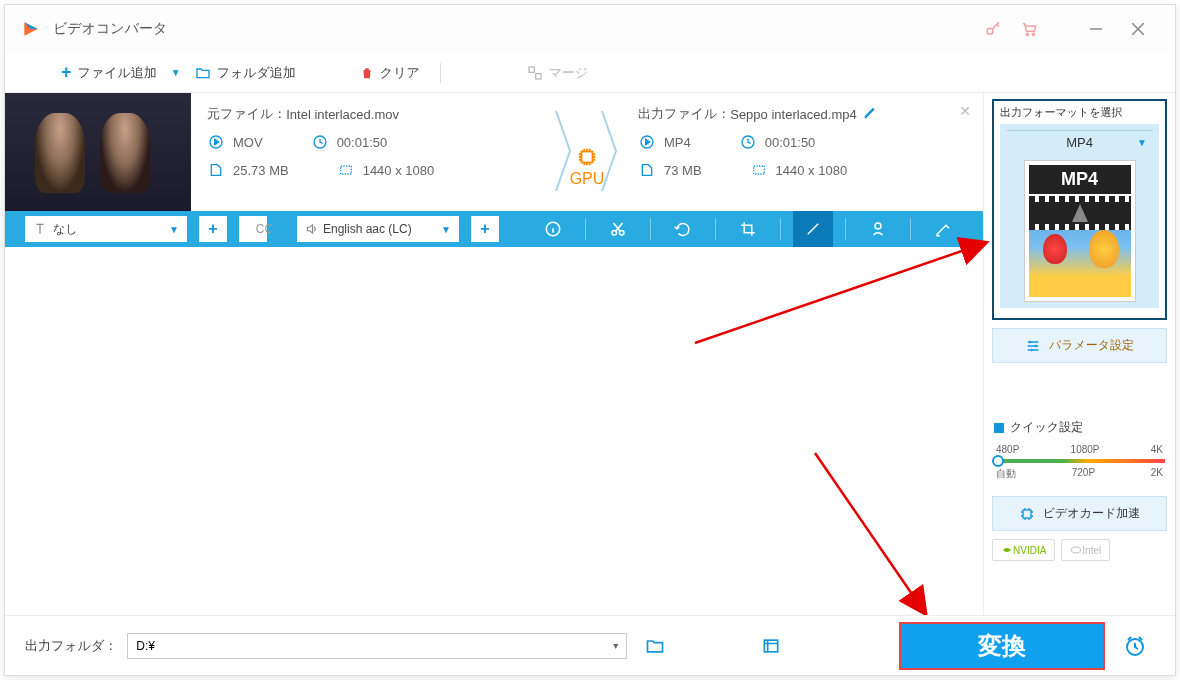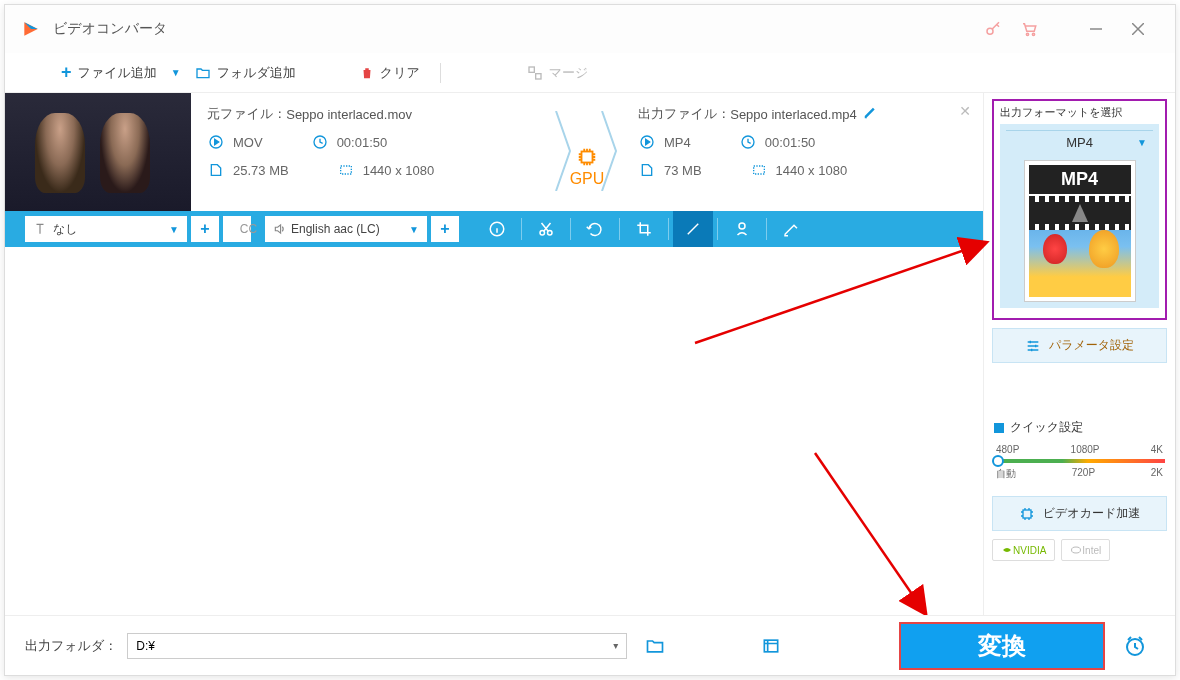--- a/index.html
+++ b/index.html
@@ -31,33 +31,33 @@
 .info-item { display: flex; align-items: center; gap: 8px; font-size: 13px; color: #666; font-family: "MS Gothic", monospace; }
 .info-item .ficon { color: #1296db; width: 18px; height: 18px; display: flex; align-items: center; justify-content: center; }
 .center-divider { width: 70px; display: flex; flex-direction: column; align-items: center; justify-content: center; position: relative; }
 .bracket { position: absolute; width: 24px; height: 80px; }
 .bracket.left { left: 0; top: 18px; }
 .bracket.right { right: 0; top: 18px; }
 .gpu-badge { display: flex; flex-direction: column; align-items: center; color: #ff8c00; font-size: 16px; gap: 2px; margin-top: 30px; }
 .close-x { position: absolute; right: 12px; top: 10px; color: #bbb; cursor: pointer; font-size: 14px; }
 .edit-pen { color: #1296db; margin-left: 6px; cursor: pointer; }
 
-.action-bar { height: 36px; background: #29abe2; display: flex; align-items: center; padding: 0 0 0 20px; gap: 4px; }
+.action-bar { height: 36px; background: #29abe2; display: flex; align-items: center; padding: 0 0 0 20px; gap: 12px; }
 .subtitle-sel, .audio-sel { height: 26px; background: #fff; display: flex; align-items: center; padding: 0 8px; font-size: 12px; color: #444; font-family: "MS Gothic", monospace; cursor: pointer; }
 .subtitle-sel { width: 162px; }
 .audio-sel { width: 162px; }
 .sel-caret { color: #1296db; margin-left: auto; font-size: 10px; }
 .sq-btn { width: 28px; height: 26px; background: #fff; display: flex; align-items: center; justify-content: center; color: #1296db; cursor: pointer; font-size: 16px; font-weight: bold; }
 .sq-btn.cc { font-size: 12px; font-weight: normal; color: #999; padding-left: 23px; }
 .tool-icon { width: 40px; height: 36px; display: flex; align-items: center; justify-content: center; color: #fff; cursor: pointer; }
 .tool-icon.active { background: #0a7ab8; }
 .tool-sep { width: 1px; height: 22px; background: rgba(255,255,255,0.4); }
 
 .sidebar { width: 192px; border-left: 1px solid #eee; padding: 6px 8px; display: flex; flex-direction: column; gap: 8px; }
-.format-box { border: 2px solid #a21caf; padding: 4px 6px 10px; }
+.format-box { border: 2px solid #0c4a6e; padding: 4px 6px 10px; }
 .format-title { font-size: 11px; color: #333; margin-bottom: 4px; }
 .format-sel { background: #d4ecf9; padding: 6px; display: flex; flex-direction: column; align-items: center; }
 .format-sel-head { width: 100%; display: flex; align-items: center; justify-content: center; font-size: 13px; color: #333; padding: 4px 0; position: relative; border-top: 1px solid #a8d4ea; }
 .format-sel-head .sel-caret { position: absolute; right: 6px; }
 .format-thumb { width: 112px; height: 142px; background: #fff; border: 1px solid #ccc; padding: 4px; display: flex; flex-direction: column; margin-top: 6px; }
 .format-thumb-label { background: #222; color: #fff; text-align: center; font-size: 18px; font-weight: bold; padding: 4px 0; font-family: Arial; }
 .format-thumb-img { flex: 1; background: linear-gradient(180deg, #4a9de0 0%, #7ac0f0 50%, #ffcc44 80%); position: relative; margin-top: 2px; overflow: hidden; }
 .balloon1 { position: absolute; left: 14px; top: 38px; width: 24px; height: 30px; background: radial-gradient(circle, #ff4444, #cc2222); border-radius: 50% 50% 45% 45%; }
 .balloon2 { position: absolute; right: 12px; top: 34px; width: 30px; height: 38px; background: radial-gradient(circle, #ffcc44, #ee9922); border-radius: 50% 50% 45% 45%; }
 .film-strip { position: absolute; top: 0; left: 0; right: 0; height: 34px; background: #222; }
@@ -164,21 +164,21 @@
         <div class="thumb">
           <div class="thumb-img">
               <div class="person1"></div>
               <div class="person2"></div>
             </div>
         </div>
         <div class="file-info">
           <div class="info-col">
             <div class="info-line">
               <span>元ファイル：</span>
-              <span>Seppo interlaced.mov</span>
+              <span>Intel interlaced.mov</span>
             </div>
             <div class="info-pair">
               <div class="info-item">
                   <span class="ficon">
                     <svg width="16" height="16" viewBox="0 0 24 24" fill="none" stroke="#1296db" stroke-width="2">
                       <circle cx="12" cy="12" r="9"></circle>
                       <path d="M10 8 L16 12 L10 16 Z" fill="#1296db"></path>
                     </svg>
                   </span>
                   <span>MOV</span>

